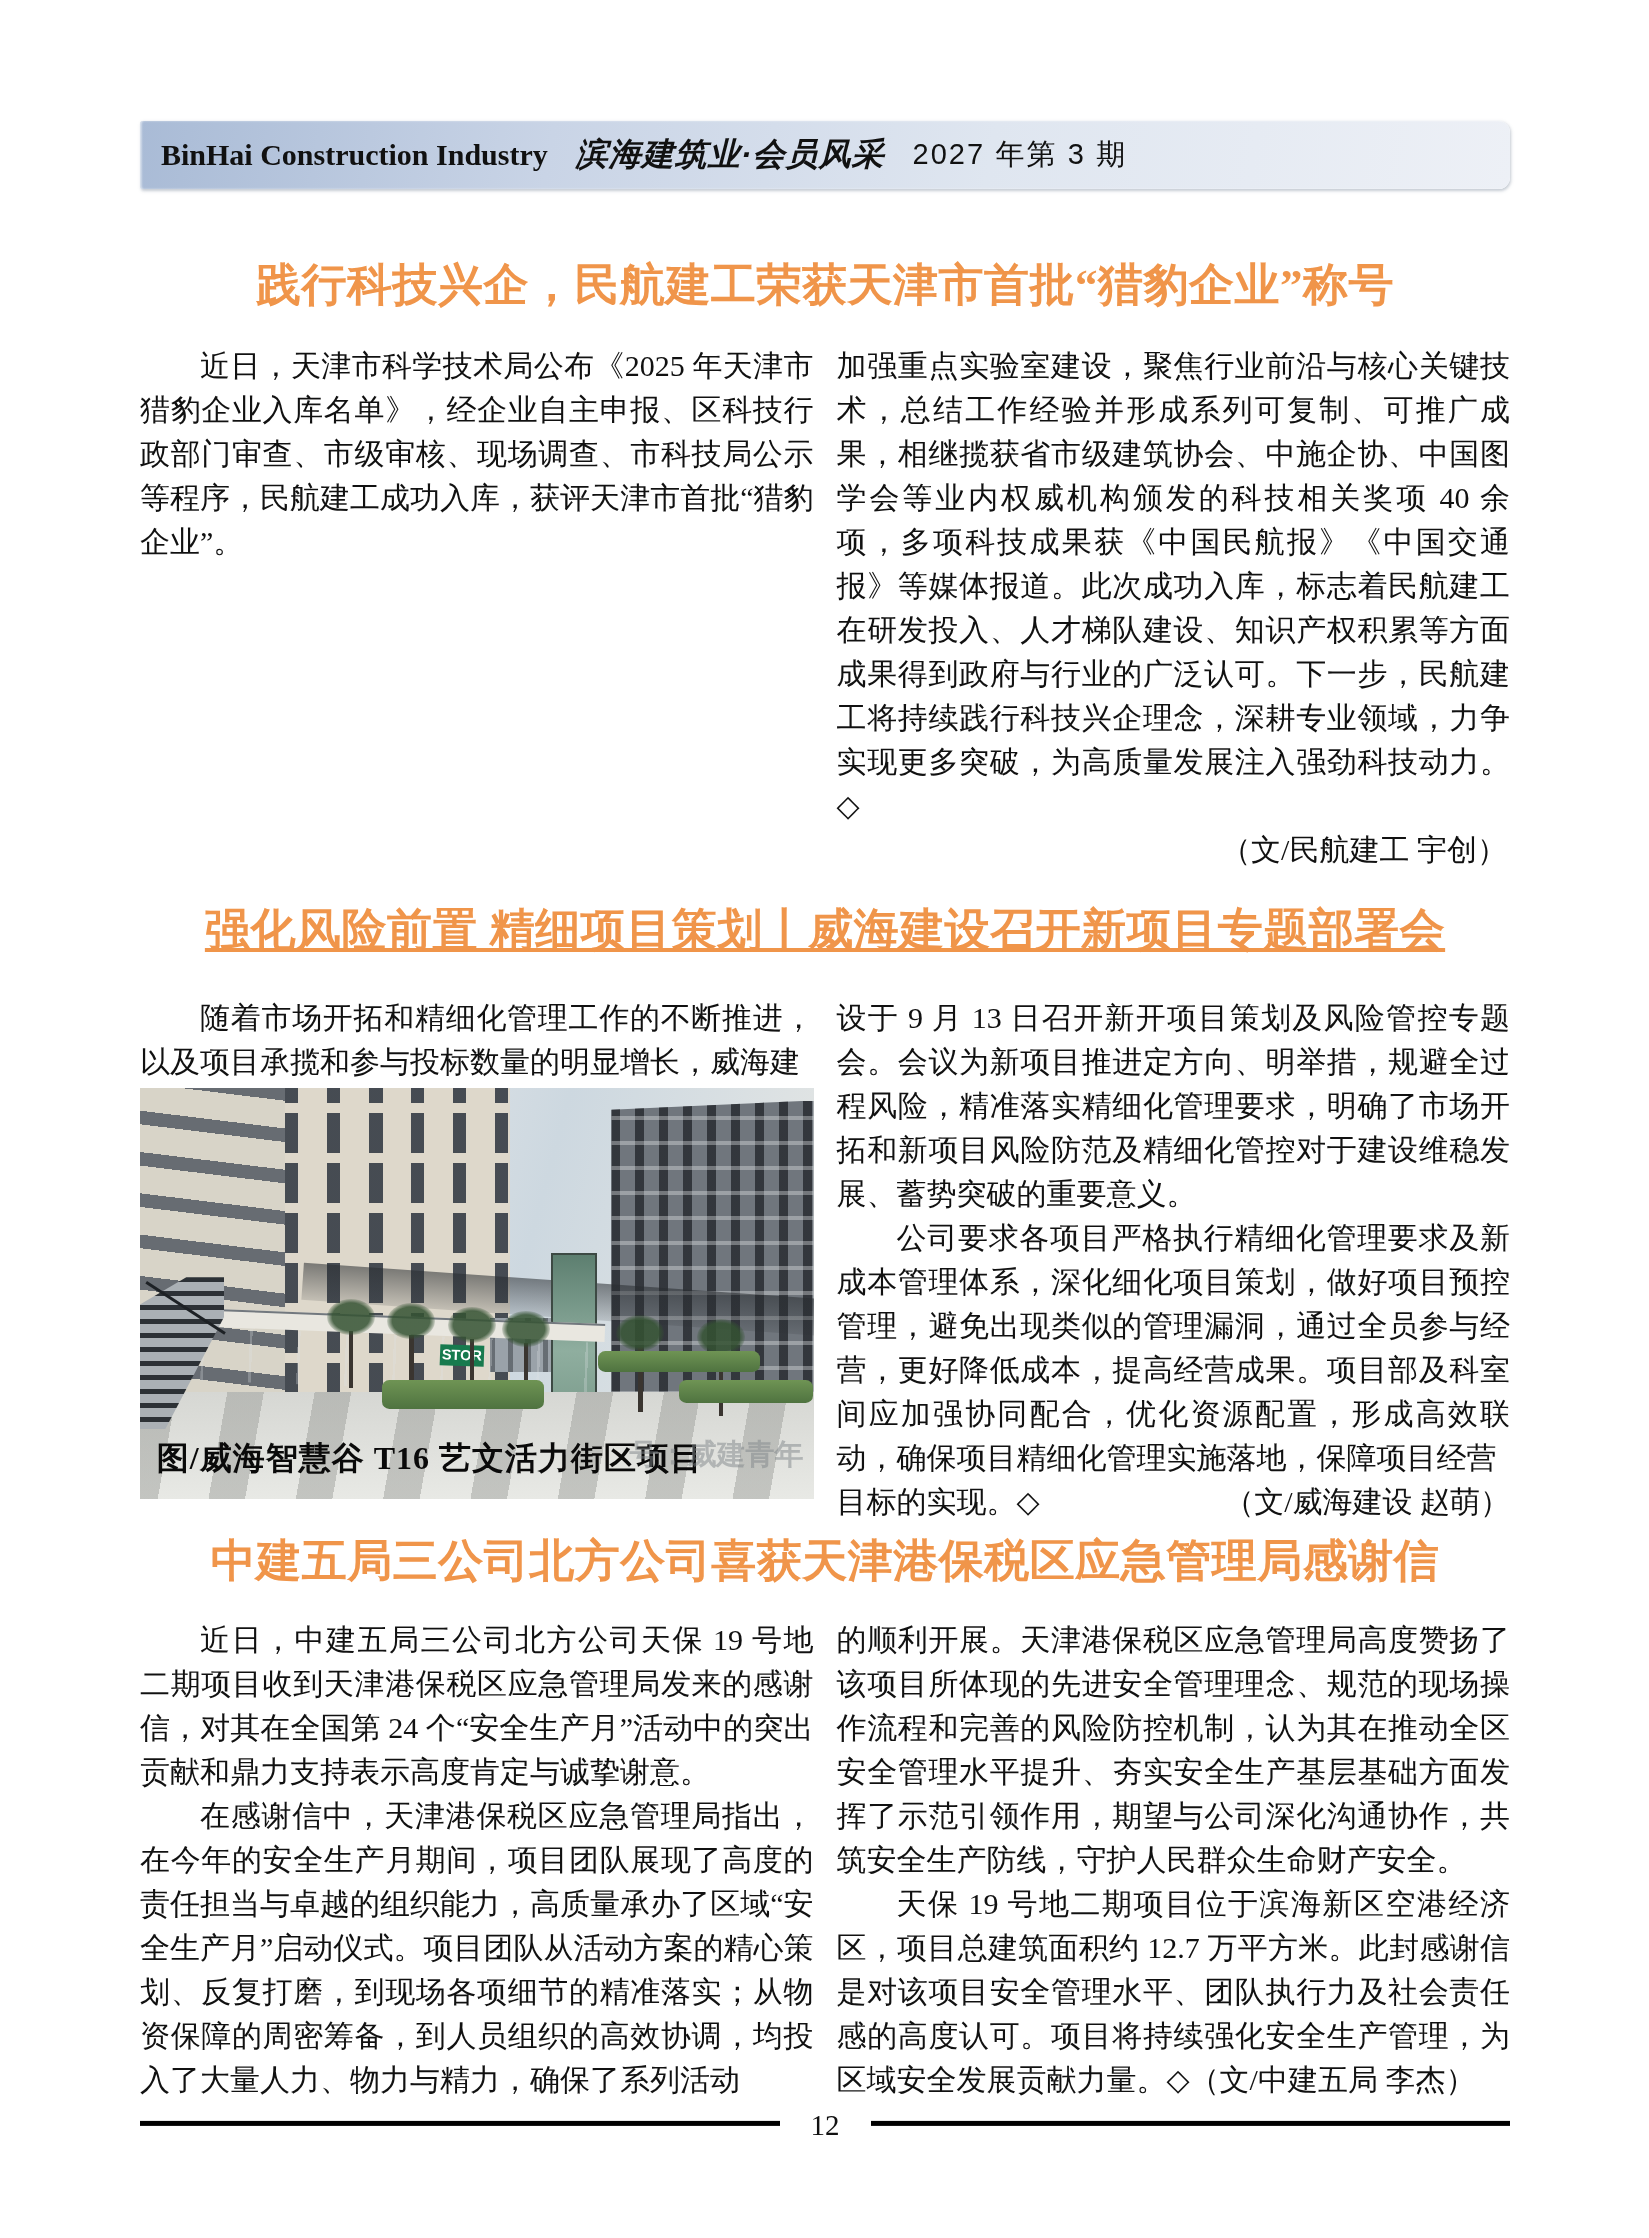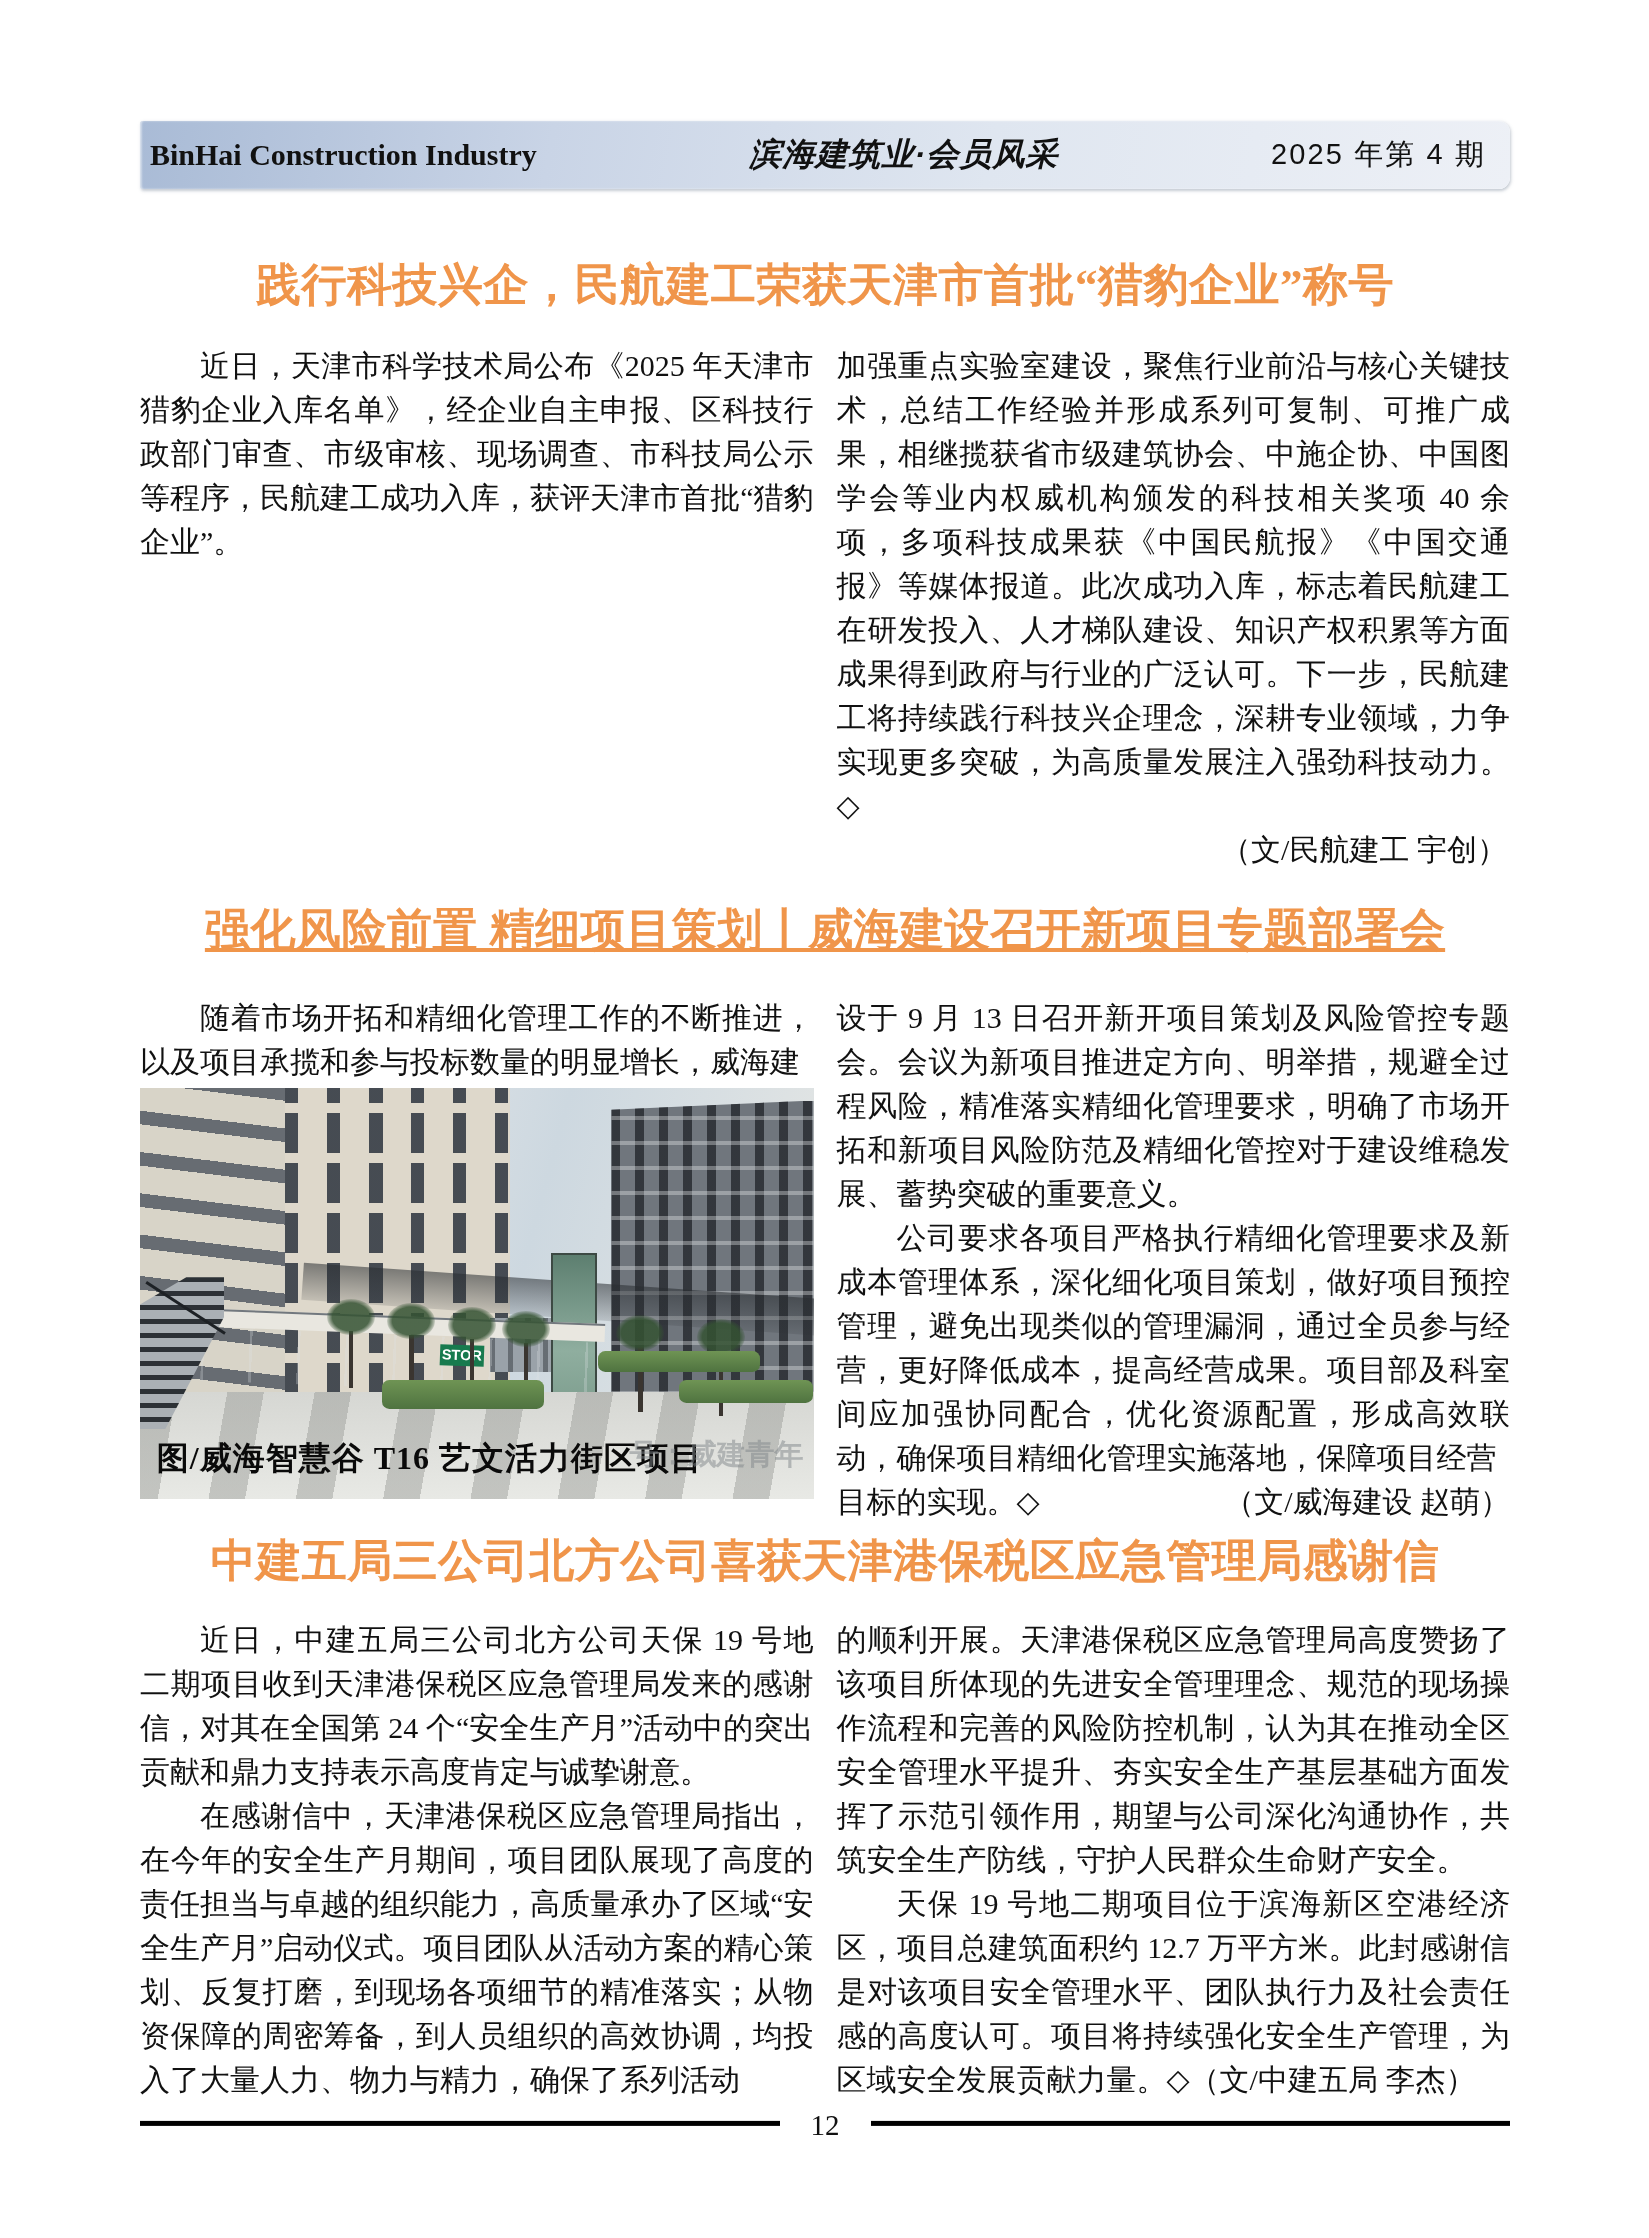--- a/index.html
+++ b/index.html
@@ -8,22 +8,22 @@
     --band-right:#EDF0F6;
     --text:#111111;
   }
   *{margin:0;padding:0;box-sizing:border-box;}
   html,body{background:#ffffff;}
   body{width:1650px;height:2239px;position:relative;
        font-family:"Liberation Serif","DejaVu Serif",serif;color:var(--text);}
   .page{width:1650px;height:2239px;padding:121px 140px 0 140px;overflow:hidden;}
 
   
-  .band{height:68px;display:flex;align-items:center;justify-content:space-between;
-        padding:0 24px 0 10px;
+  .band{height:68px;display:flex;align-items:center;
+        padding:0 24px 0 21px;
         background:linear-gradient(100deg,var(--band-left) 0%,#c9d4e6 30%,#dfe6f0 62%,var(--band-right) 100%);
         border-radius:3.1px 11.4px 11.4px 3.1px;
         box-shadow:1px 1.6px 3.1px rgba(90,105,130,.35), inset 1.6px 0 2.1px rgba(255,255,255,.6);gap:28px;}
   .band .en{font-size:30px;font-weight:bold;font-family:"Liberation Serif","DejaVu Serif",serif;}
   .band .cn{font-size:32px;font-weight:bold;font-family:"Liberation Sans","DejaVu Sans",sans-serif;letter-spacing:1px;font-style:italic;}
   .band .issue{font-size:29px;font-family:"Liberation Sans","DejaVu Sans",sans-serif;letter-spacing:2.1px;}
 
   
   .atitle{font-size:45px;line-height:58px;font-weight:bold;text-align:center;
           color:var(--accent);letter-spacing:0.5px;white-space:nowrap;}
@@ -99,21 +99,21 @@
   .footer .pageno{font-size:29px;font-family:"Liberation Serif","DejaVu Serif",serif;}
 </style>
 </head>
 <body>
 
 <div class="page">
 
   <div class="band">
     <span class="en">BinHai Construction Industry</span>
     <span class="cn">滨海建筑业·会员风采</span>
-    <span class="issue">2025 年第 4 期</span>
+    <span class="issue">2027 年第 3 期</span>
   </div>
 
   <div class="atitle t1">践行科技兴企，民航建工荣获天津市首批“猎豹企业”称号</div>
   <div class="cols c1">
     <div class="col">
       <p class="body-p">近日，天津市科学技术局公布《2025 年天津市猎豹企业入库名单》，经企业自主申报、区科技行政部门审查、市级审核、现场调查、市科技局公示等程序，民航建工成功入库，获评天津市首批“猎豹企业”。</p>
     </div>
     <div class="col">
       <p class="body-p cont">加强重点实验室建设，聚焦行业前沿与核心关键技术，总结工作经验并形成系列可复制、可推广成果，相继揽获省市级建筑协会、中施企协、中国图学会等业内权威机构颁发的科技相关奖项 40 余项，多项科技成果获《中国民航报》《中国交通报》等媒体报道。此次成功入库，标志着民航建工在研发投入、人才梯队建设、知识产权积累等方面成果得到政府与行业的广泛认可。下一步，民航建工将持续践行科技兴企理念，深耕专业领域，力争实现更多突破，为高质量发展注入强劲科技动力。◇</p>
       <p class="byline">（文/民航建工 宇创）</p>

